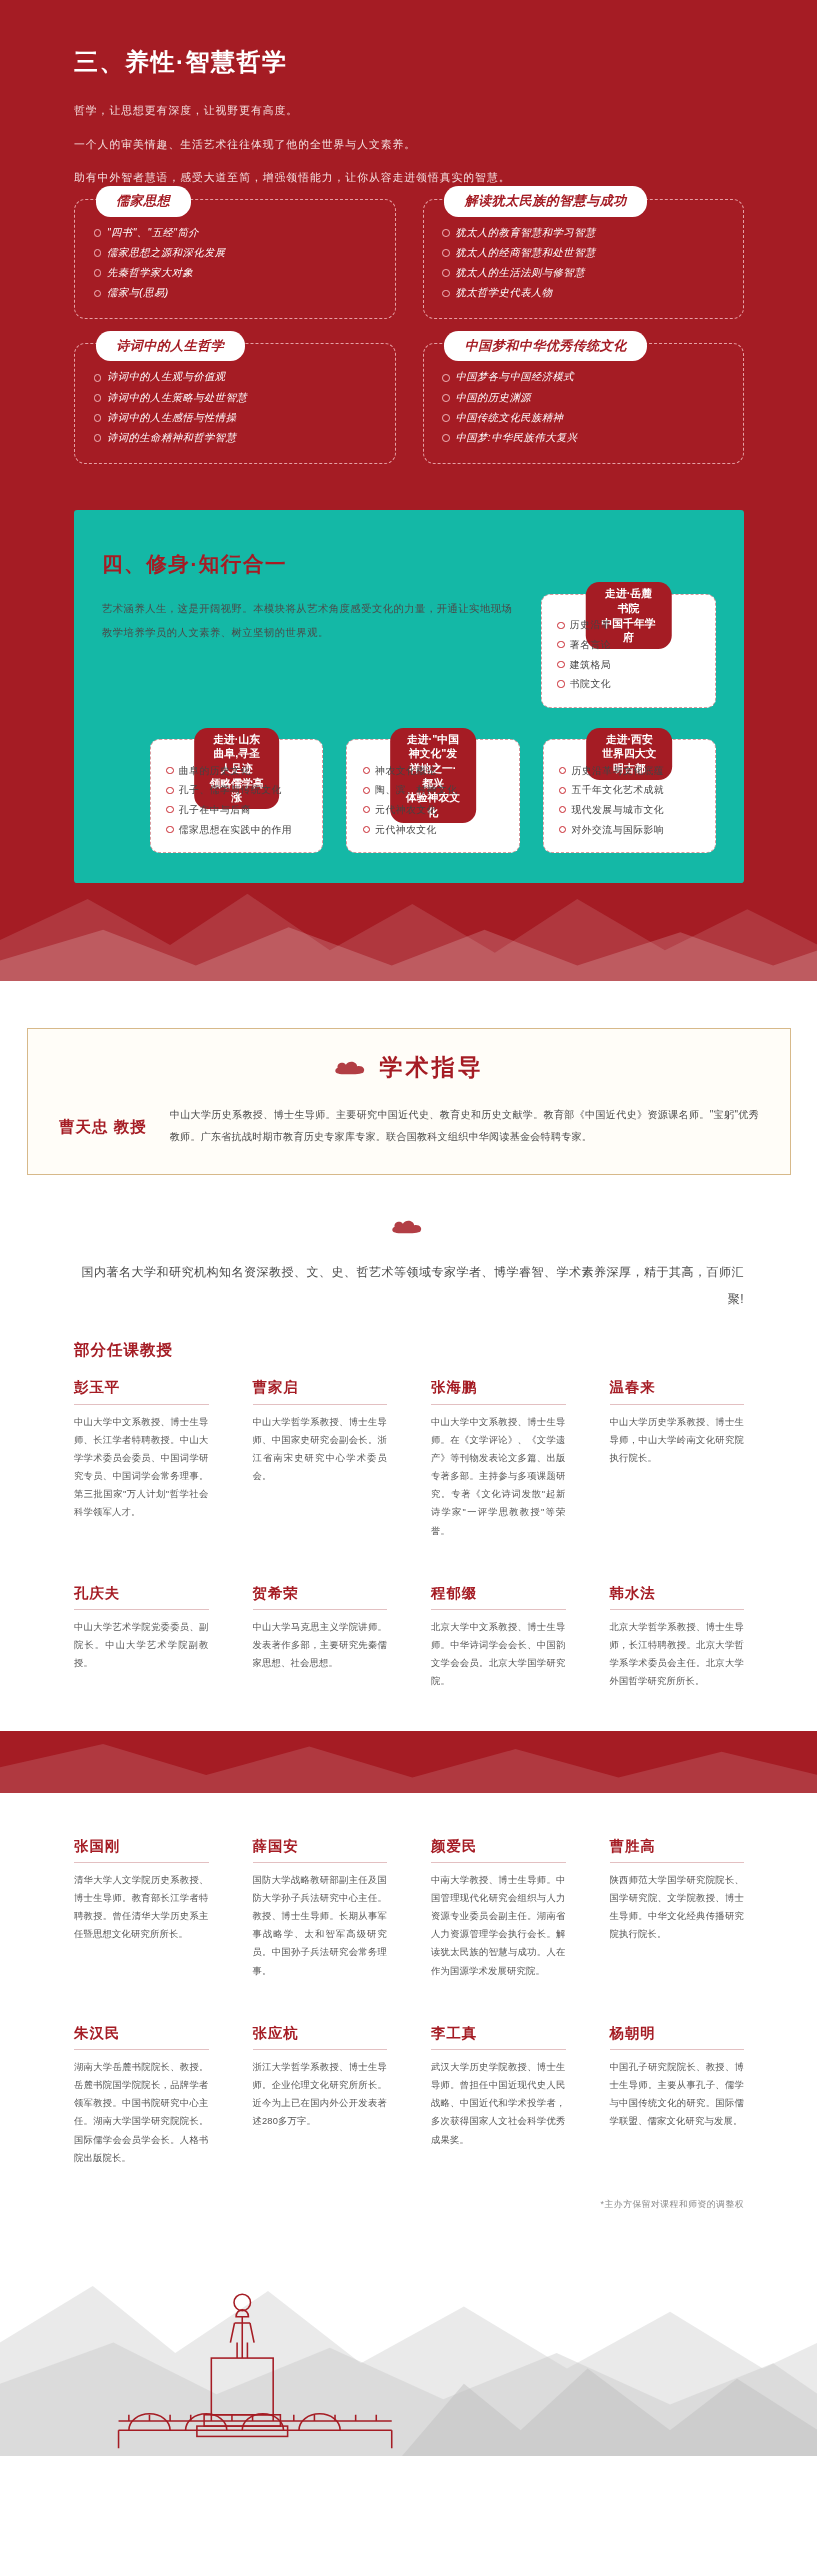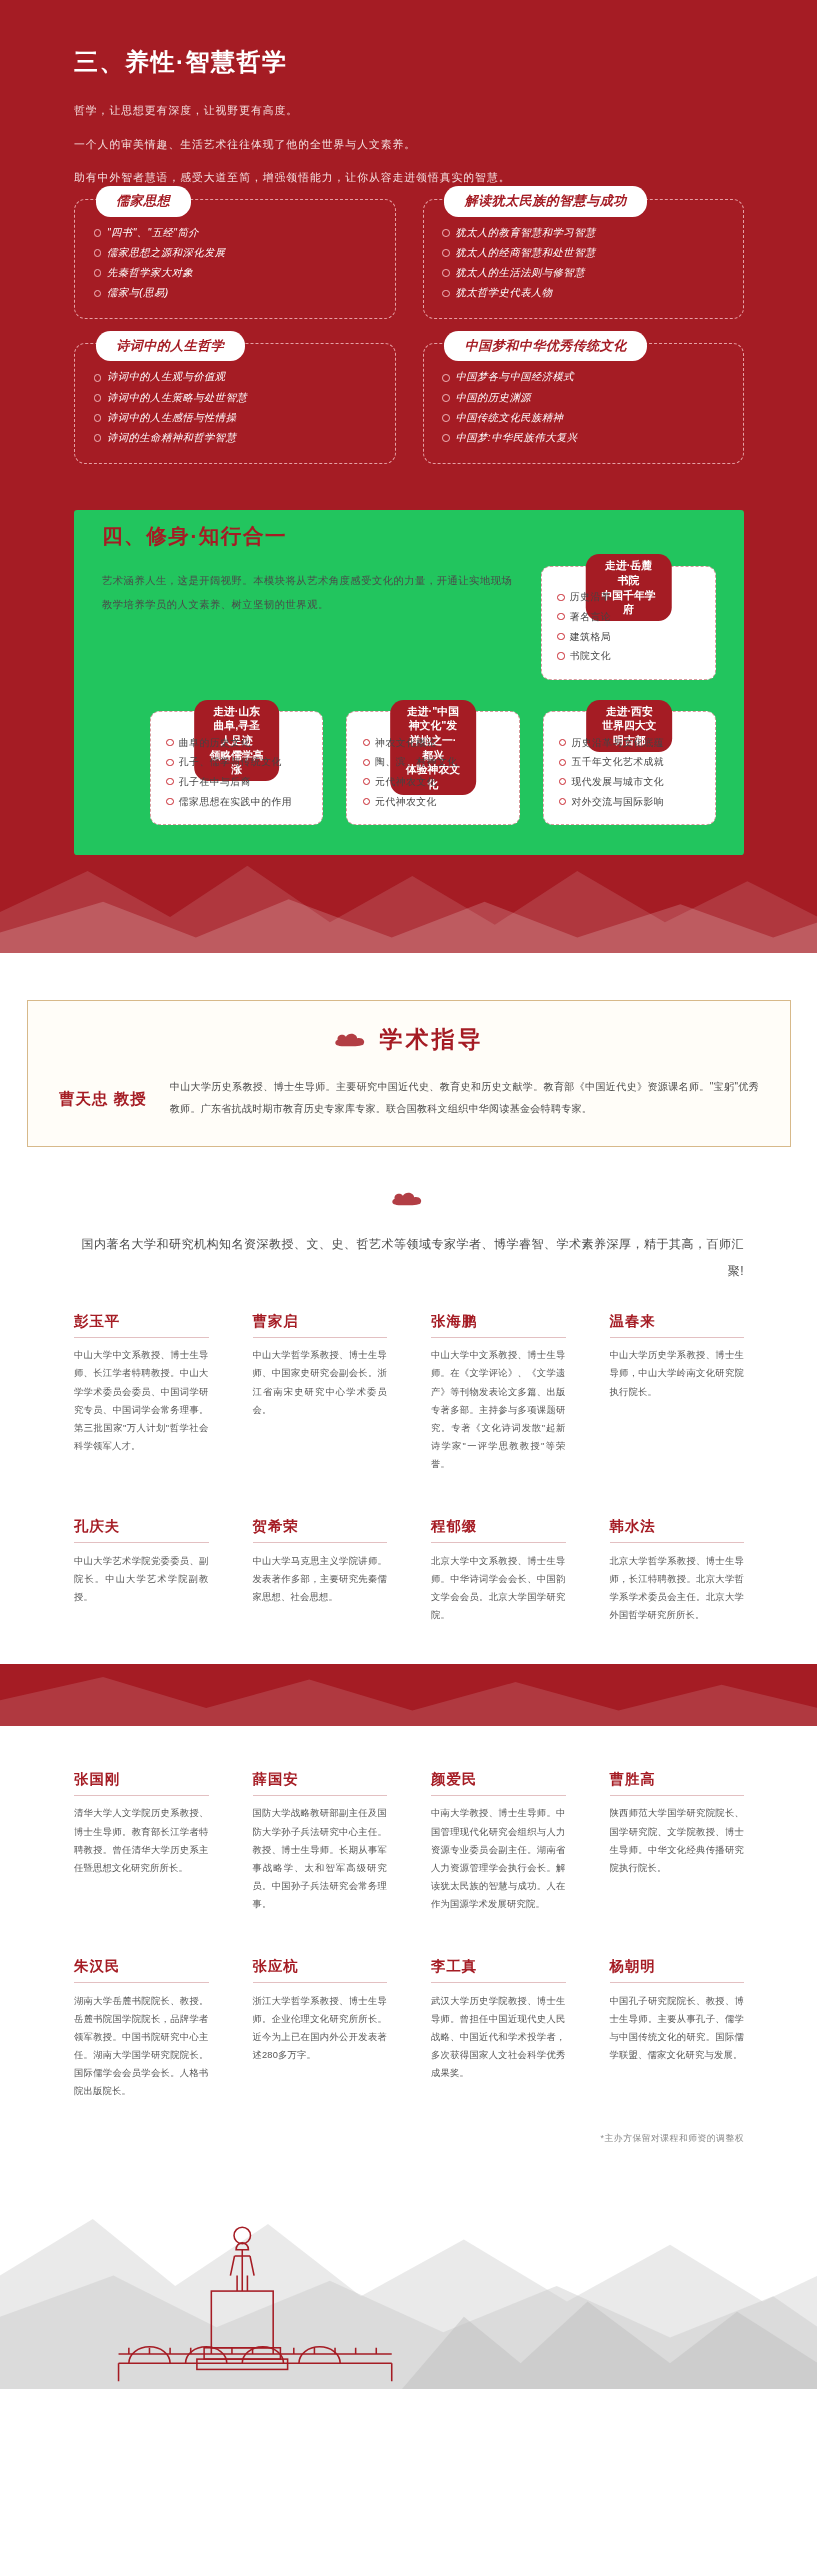--- a/index.html
+++ b/index.html
@@ -85,23 +85,23 @@
     width: 5.7px;
     height: 5.7px;
     border-radius: 50%;
     border: 1px solid #f0b9bc;
   }
 
   
   .sec4-wrap {
     margin: 46px auto 0 auto;
     width: 670px;
-    background: #22c55e;
+    background: #14b8a6;
     border-radius: 3.1px;
-    padding: 12px 28px 30px 28px;
+    padding: 40px 28px 30px 28px;
     position: relative;
     z-index: 3;
   }
   .sec4-title {
     color: #a51c24;
     font-size: 20.6px;
     font-weight: bold;
     letter-spacing: 1.5px;
     margin-bottom: 15.5px;
   }
@@ -444,20 +444,21 @@
   </div>
 
   <div class="sec-fac">
     <div class="fac-head">
       <svg class="cloud-icon" viewBox="0 0 70 40" style="display:block;margin:0 auto 3.1px auto;">
         <path d="M8,30 C2,30 0,22 7,19 C5,10 18,6 23,13 C28,4 44,6 45,16 C56,14 62,22 57,28 C54,32 14,33 8,30 Z" fill="#a51c24" opacity="0.85"></path>
       </svg>
     </div>
 
     <div class="fac-intro">国内著名大学和研究机构知名资深教授、文、史、哲艺术等领域专家学者、博学睿智、学术素养深厚，精于其高，百师汇聚!</div>
+    <div class="fac-sub">部分任课教授</div>
 
     <div class="fac-grid">
       <div class="fac-item">
         <div class="fac-name">彭玉平</div>
         <div class="fac-rule"></div>
         <div class="fac-bio">中山大学中文系教授、博士生导师、长江学者特聘教授。中山大学学术委员会委员、中国词学研究专员、中国词学会常务理事。第三批国家"万人计划"哲学社会科学领军人才。</div>
       </div>
       <div class="fac-item">
         <div class="fac-name">曹家启</div>
         <div class="fac-rule"></div>

